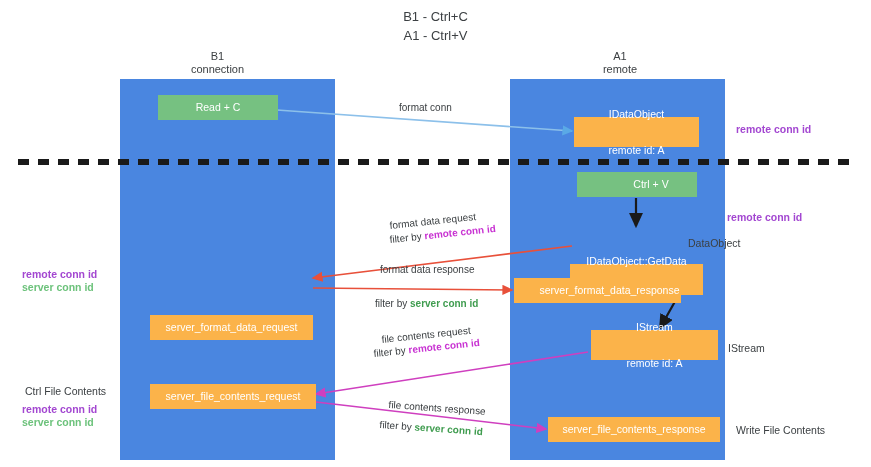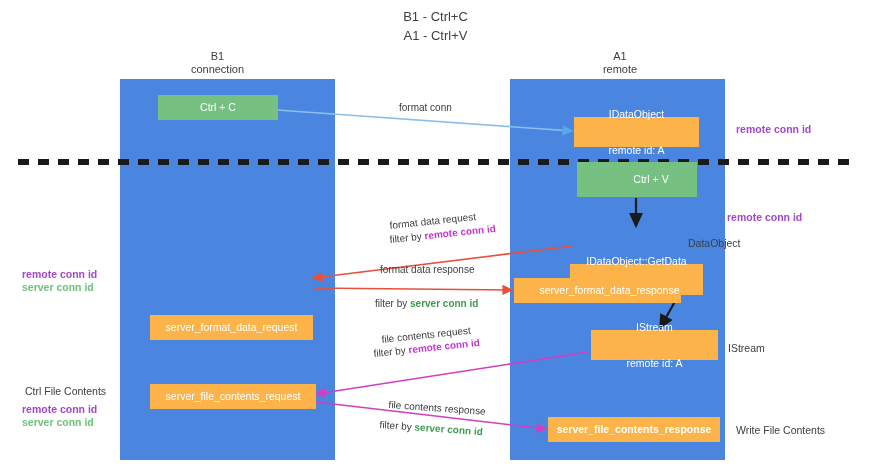--- a/index.html
+++ b/index.html
@@ -108,24 +108,24 @@
     <line x1="313" y1="288" x2="512" y2="290" stroke="#e8503a" stroke-width="1.6" marker-end="url(#ah-red)"></line>
 
     <line x1="690" y1="275" x2="660" y2="328" stroke="#1a1a1a" stroke-width="2.2" marker-end="url(#ah-dark)"></line>
 
     <line x1="588" y1="352" x2="316" y2="394" stroke="#cf3fbf" stroke-width="1.6" marker-end="url(#ah-magenta)"></line>
 
     <line x1="316" y1="402" x2="546" y2="429" stroke="#cf3fbf" stroke-width="1.6" marker-end="url(#ah-magenta)"></line>
   </svg>
 
   <div class="abs node green" style="left:158px;top:95px;width:120px;height:25px;">
-    <span>Ctrl + C</span>
-  </div>
-
-  <div class="abs node green" style="left:577px;top:162px;width:120px;height:35px;padding-left:32px;">
+    <span>Read + C</span>
+  </div>
+
+  <div class="abs node green" style="left:577px;top:172px;width:120px;height:25px;padding-left:32px;">
     <span>Ctrl + V</span>
   </div>
 
   <div class="abs node orange" style="left:574px;top:117px;width:125px;height:30px;">
     <span>IDataObject</span>
     <span class="l2">remote id: A</span>
   </div>
 
   <div class="abs node orange" style="left:570px;top:228px;width:133px;height:31px;margin-top:36px;">
     <span>IDataObject::GetData</span>
@@ -142,21 +142,21 @@
   </div>
 
   <div class="abs node orange" style="left:514px;top:278px;width:167px;height:25px;padding-left:28px;">
     <span>server_format_data_response</span>
   </div>
 
   <div class="abs node orange" style="left:150px;top:384px;width:166px;height:25px;">
     <span>server_file_contents_request</span>
   </div>
 
-  <div class="abs node orange" style="left:548px;top:417px;width:172px;height:25px;font-weight:bold;">
+  <div class="abs node orange" style="left:548px;top:417px;width:172px;height:25px;">
     <span>server_file_contents_response</span>
   </div>
 
   <div class="abs elabel" style="left:399px;top:102px;">
     <span>format conn</span>
   </div>
 
   <div class="abs elabel" style="left:389px;top:220px;transform:rotate(-6deg);transform-origin:left top;">
     <span>format data request</span>
   </div>

